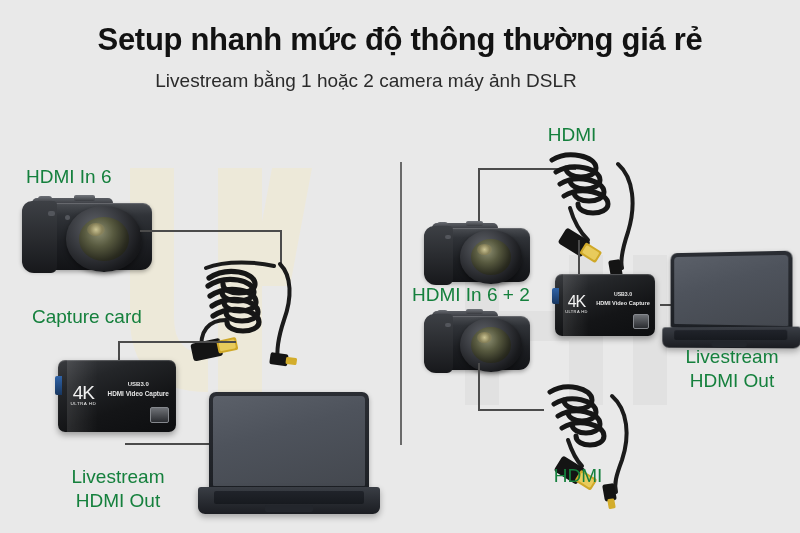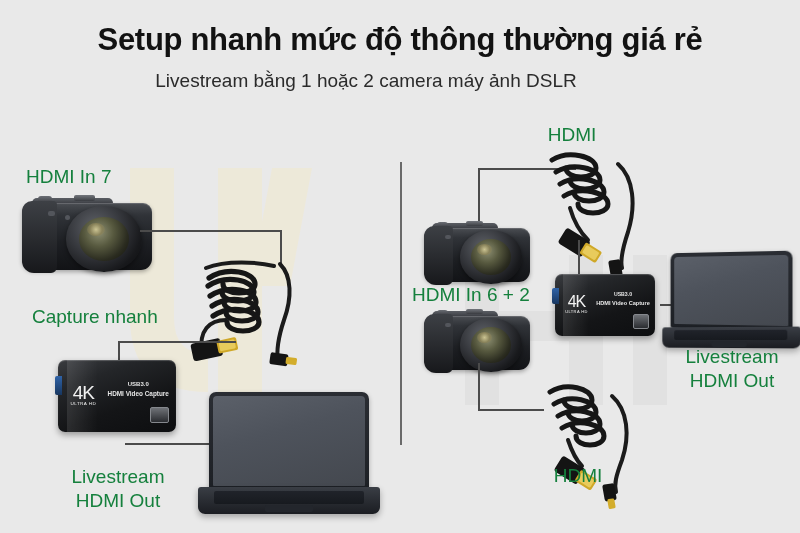--- a/index.html
+++ b/index.html
@@ -174,21 +174,21 @@
       <rect x="114" y="0" width="34" height="150" fill="#dcdcdc"></rect>
       <rect x="178" y="0" width="34" height="150" fill="#dcdcdc"></rect>
     </svg>
   </div>
 
   <div class="title">Setup nhanh mức độ thông thường giá rẻ</div>
   <div class="subtitle">Livestream bằng 1 hoặc 2 camera máy ảnh DSLR</div>
 
   <div class="divider"></div>
 
-  <div class="lbl" style="left:26px;top:165px;">HDMI In 7</div>
+  <div class="lbl" style="left:26px;top:165px;">HDMI In 6</div>
 
 
   <div class="cam" style="left:22px;top:196px;width:130px;height:86px;">
     <div class="top"></div>
     <div class="dial"></div>
     <div class="hot"></div>
     <div class="body"></div>
     <div class="grip"></div>
     <div class="lensring"></div>
     <div class="lensmid"></div>
@@ -221,21 +221,21 @@
         <rect x="24" y="-4.5" width="16" height="9" rx="1.5" fill="#e8cb5c"></rect>
       </g>
 
       <g transform="translate(74,100) rotate(8)">
         <rect x="0" y="-6" width="18" height="12" rx="2.5" fill="#141414"></rect>
         <rect x="16" y="-3.5" width="11" height="7" rx="1.5" fill="#d3ad2c"></rect>
       </g>
     </svg>
   </div>
 
-  <div class="lbl" style="left:32px;top:305px;">Capture nhanh</div>
+  <div class="lbl" style="left:32px;top:305px;">Capture card</div>
 
   <div class="ln h" style="left:118px;top:341px;width:118px;"></div>
   <div class="ln v" style="left:118px;top:341px;height:24px;"></div>
 
   <div class="card" style="left:58px;top:360px;width:118px;height:72px;">
     <div class="shell"></div>
     <div class="sheen"></div>
     <div class="usb"></div>
     <div class="fourk">
       <div class="big" style="font-size:19px;">4K</div>

